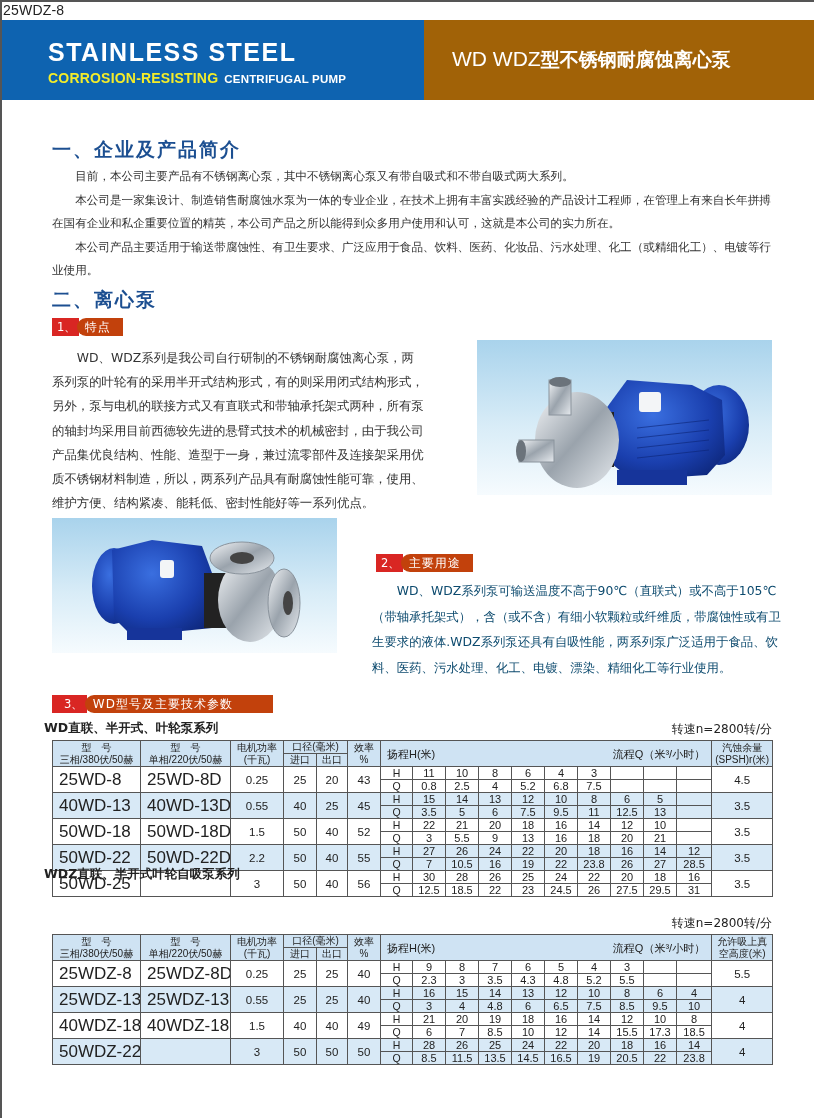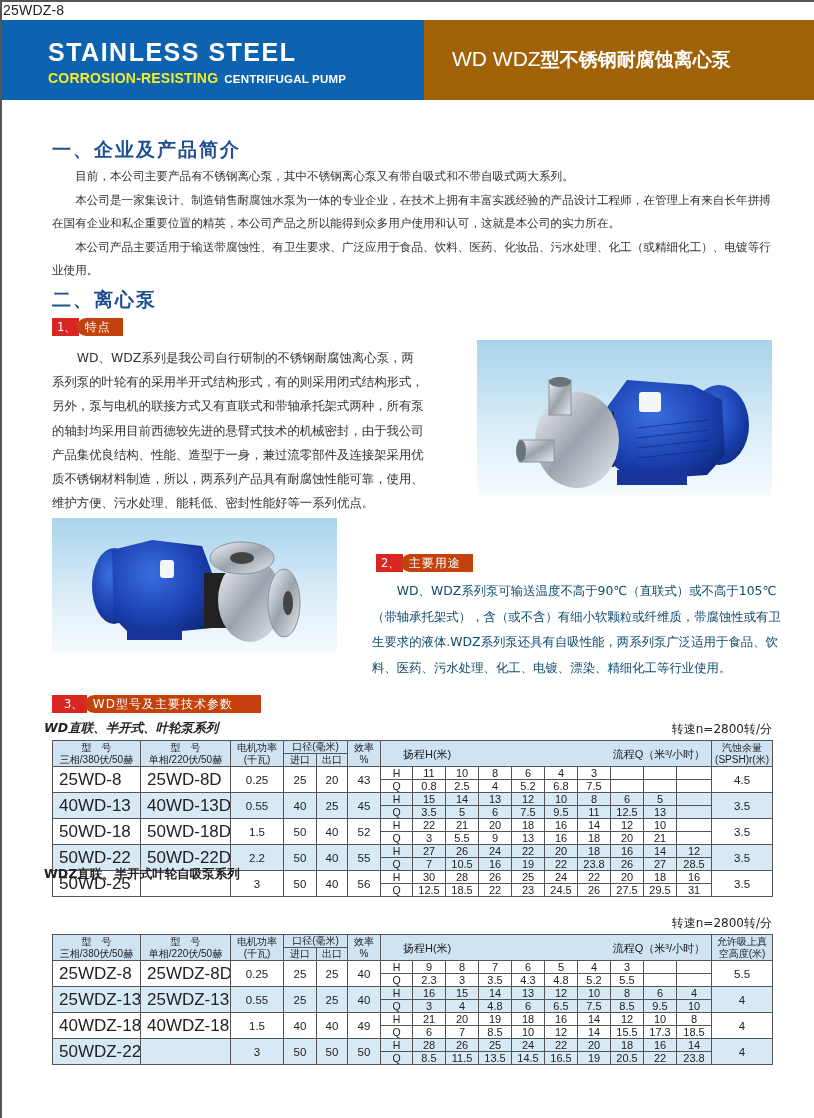--- a/index.html
+++ b/index.html
@@ -32,21 +32,21 @@
 
   .photo { position: absolute; background: linear-gradient(180deg, #a9d3ec 0%, #d8ecf7 55%, #f6fbfe 100%); overflow: hidden; }
   .photo svg { position: absolute; left: 0; top: 0; }
 
   .tbl-title { position: absolute; left: 44px; font-size: 12.5px; font-weight: bold; color: #222; }
   .tbl-speed { position: absolute; right: 42px; font-size: 12px; color: #222; }
 
   table.spec { position: absolute; left: 52px; width: 720px; border-collapse: collapse; table-layout: fixed; font-family: "Liberation Sans", sans-serif; border: 1.5px solid #555; }
   table.spec td, table.spec th { border: 1px solid #555; text-align: center; vertical-align: middle; font-weight: normal; padding: 0; overflow: hidden; white-space: nowrap; }
   table.spec thead th { background: #cfe3f3; font-size: 10px; line-height: 12px; color: #222; }
-  table.spec thead th.hq { text-align: left; padding-left: 22px; font-size: 11px; }
+  table.spec thead th.hq { text-align: left; padding-left: 6px; font-size: 11px; }
   table.spec thead th.hq .right { float: right; padding-right: 6px; }
   table.spec tbody td { font-size: 11px; color: #222; height: 12.5px; line-height: 12px; }
   table.spec tbody td.model { font-size: 17px; text-align: left; padding-left: 6px; color: #222; }
   table.spec tbody td.mid { font-size: 11.5px; }
   table.spec tbody tr.alt td { background: #d8e9f6; }
   table.spec tbody td.lab { font-size: 10.5px; }
 </style>
 </head>
 <body>
 
@@ -73,21 +73,21 @@
   <p class="indent">本公司是一家集设计、制造销售耐腐蚀水泵为一体的专业企业，在技术上拥有丰富实践经验的产品设计工程师，在管理上有来自长年拼搏在国有企业和私企重要位置的精英，本公司产品之所以能得到众多用户使用和认可，这就是本公司的实力所在。</p>
   <p class="indent">本公司产品主要适用于输送带腐蚀性、有卫生要求、广泛应用于食品、饮料、医药、化妆品、污水处理、化工（或精细化工）、电镀等行业使用。</p>
 </div>
 
 <div class="h1" style="top:287px;">二、离心泵</div>
 
 <div class="badge" style="left:52px; top:318px;">
   <span class="num">1、</span>
   <span class="lbl">特点</span>
 </div>
-<div class="feature-text indent">WD、WDZ系列是我公司自行研制的不锈钢耐腐蚀离心泵，两系列泵的叶轮有的采用半开式结构形式，有的则采用闭式结构形式，另外，泵与电机的联接方式又有直联式和带轴承托架式两种，所有泵的轴封均采用目前西德较先进的悬臂式技术的机械密封，由于我公司产品集优良结构、性能、造型于一身，兼过流零部件及连接架采用优质不锈钢材料制造，所以，两系列产品具有耐腐蚀性能可靠，使用、维护方便、污水处理、能耗低、密封性能好等一系列优点。</div>
+<div class="feature-text indent">WD、WDZ系列是我公司自行研制的不锈钢耐腐蚀离心泵，两系列泵的叶轮有的采用半开式结构形式，有的则采用闭式结构形式，另外，泵与电机的联接方式又有直联式和带轴承托架式两种，所有泵的轴封均采用目前西德较先进的悬臂式技术的机械密封，由于我公司产品集优良结构、性能、造型于一身，兼过流零部件及连接架采用优质不锈钢材料制造，所以，两系列产品具有耐腐蚀性能可靠，使用、维护方便、结构紧凑、能耗低、密封性能好等一系列优点。</div>
 
 <div class="photo" style="left:477px; top:340px; width:295px; height:155px;">
   <svg width="295" height="155" viewBox="0 0 295 155">
     <defs>
       <linearGradient id="steel1" x1="0" y1="0" x2="1" y2="1">
         <stop offset="0" stop-color="#f4f6f8"></stop>
           <stop offset="0.5" stop-color="#9aa3ac"></stop>
           <stop offset="1" stop-color="#e6eaee"></stop>
       </linearGradient>
       <radialGradient id="blue1" cx="0.4" cy="0.35" r="0.8">
@@ -143,24 +143,24 @@
 </div>
 
 <div class="badge" style="left:376px; top:554px;">
   <span class="num">2、</span>
   <span class="lbl">主要用途</span>
 </div>
 <div class="usage-text indent">WD、WDZ系列泵可输送温度不高于90℃（直联式）或不高于105℃（带轴承托架式），含（或不含）有细小软颗粒或纤维质，带腐蚀性或有卫生要求的液体.WDZ系列泵还具有自吸性能，两系列泵广泛适用于食品、饮料、医药、污水处理、化工、电镀、漂染、精细化工等行业使用。</div>
 
 <div class="badge" style="left:52px; top:695px;">
   <span class="num" style="padding:0 4px 0 12px;">3、</span>
-  <span class="lbl" style="padding-right:28px;">WD型号及主要技术参数</span>
-</div>
-
-<div class="tbl-title" style="top:720px;font-style:italic;">WD直联、半开式、叶轮泵系列</div>
+  <span class="lbl" style="padding-right:40px;">WD型号及主要技术参数</span>
+</div>
+
+<div class="tbl-title" style="top:720px;">WD直联、半开式、叶轮泵系列</div>
 <div class="tbl-speed" style="top:721px;">转速n=2800转/分</div>
 <table class="spec" id="wd-table" style="top:740px;">
   <colgroup>
     <col style="width:88px">
       <col style="width:90px">
       <col style="width:53px">
       <col style="width:33px">
       <col style="width:31px">
       <col style="width:33px">
       <col style="width:32px">

